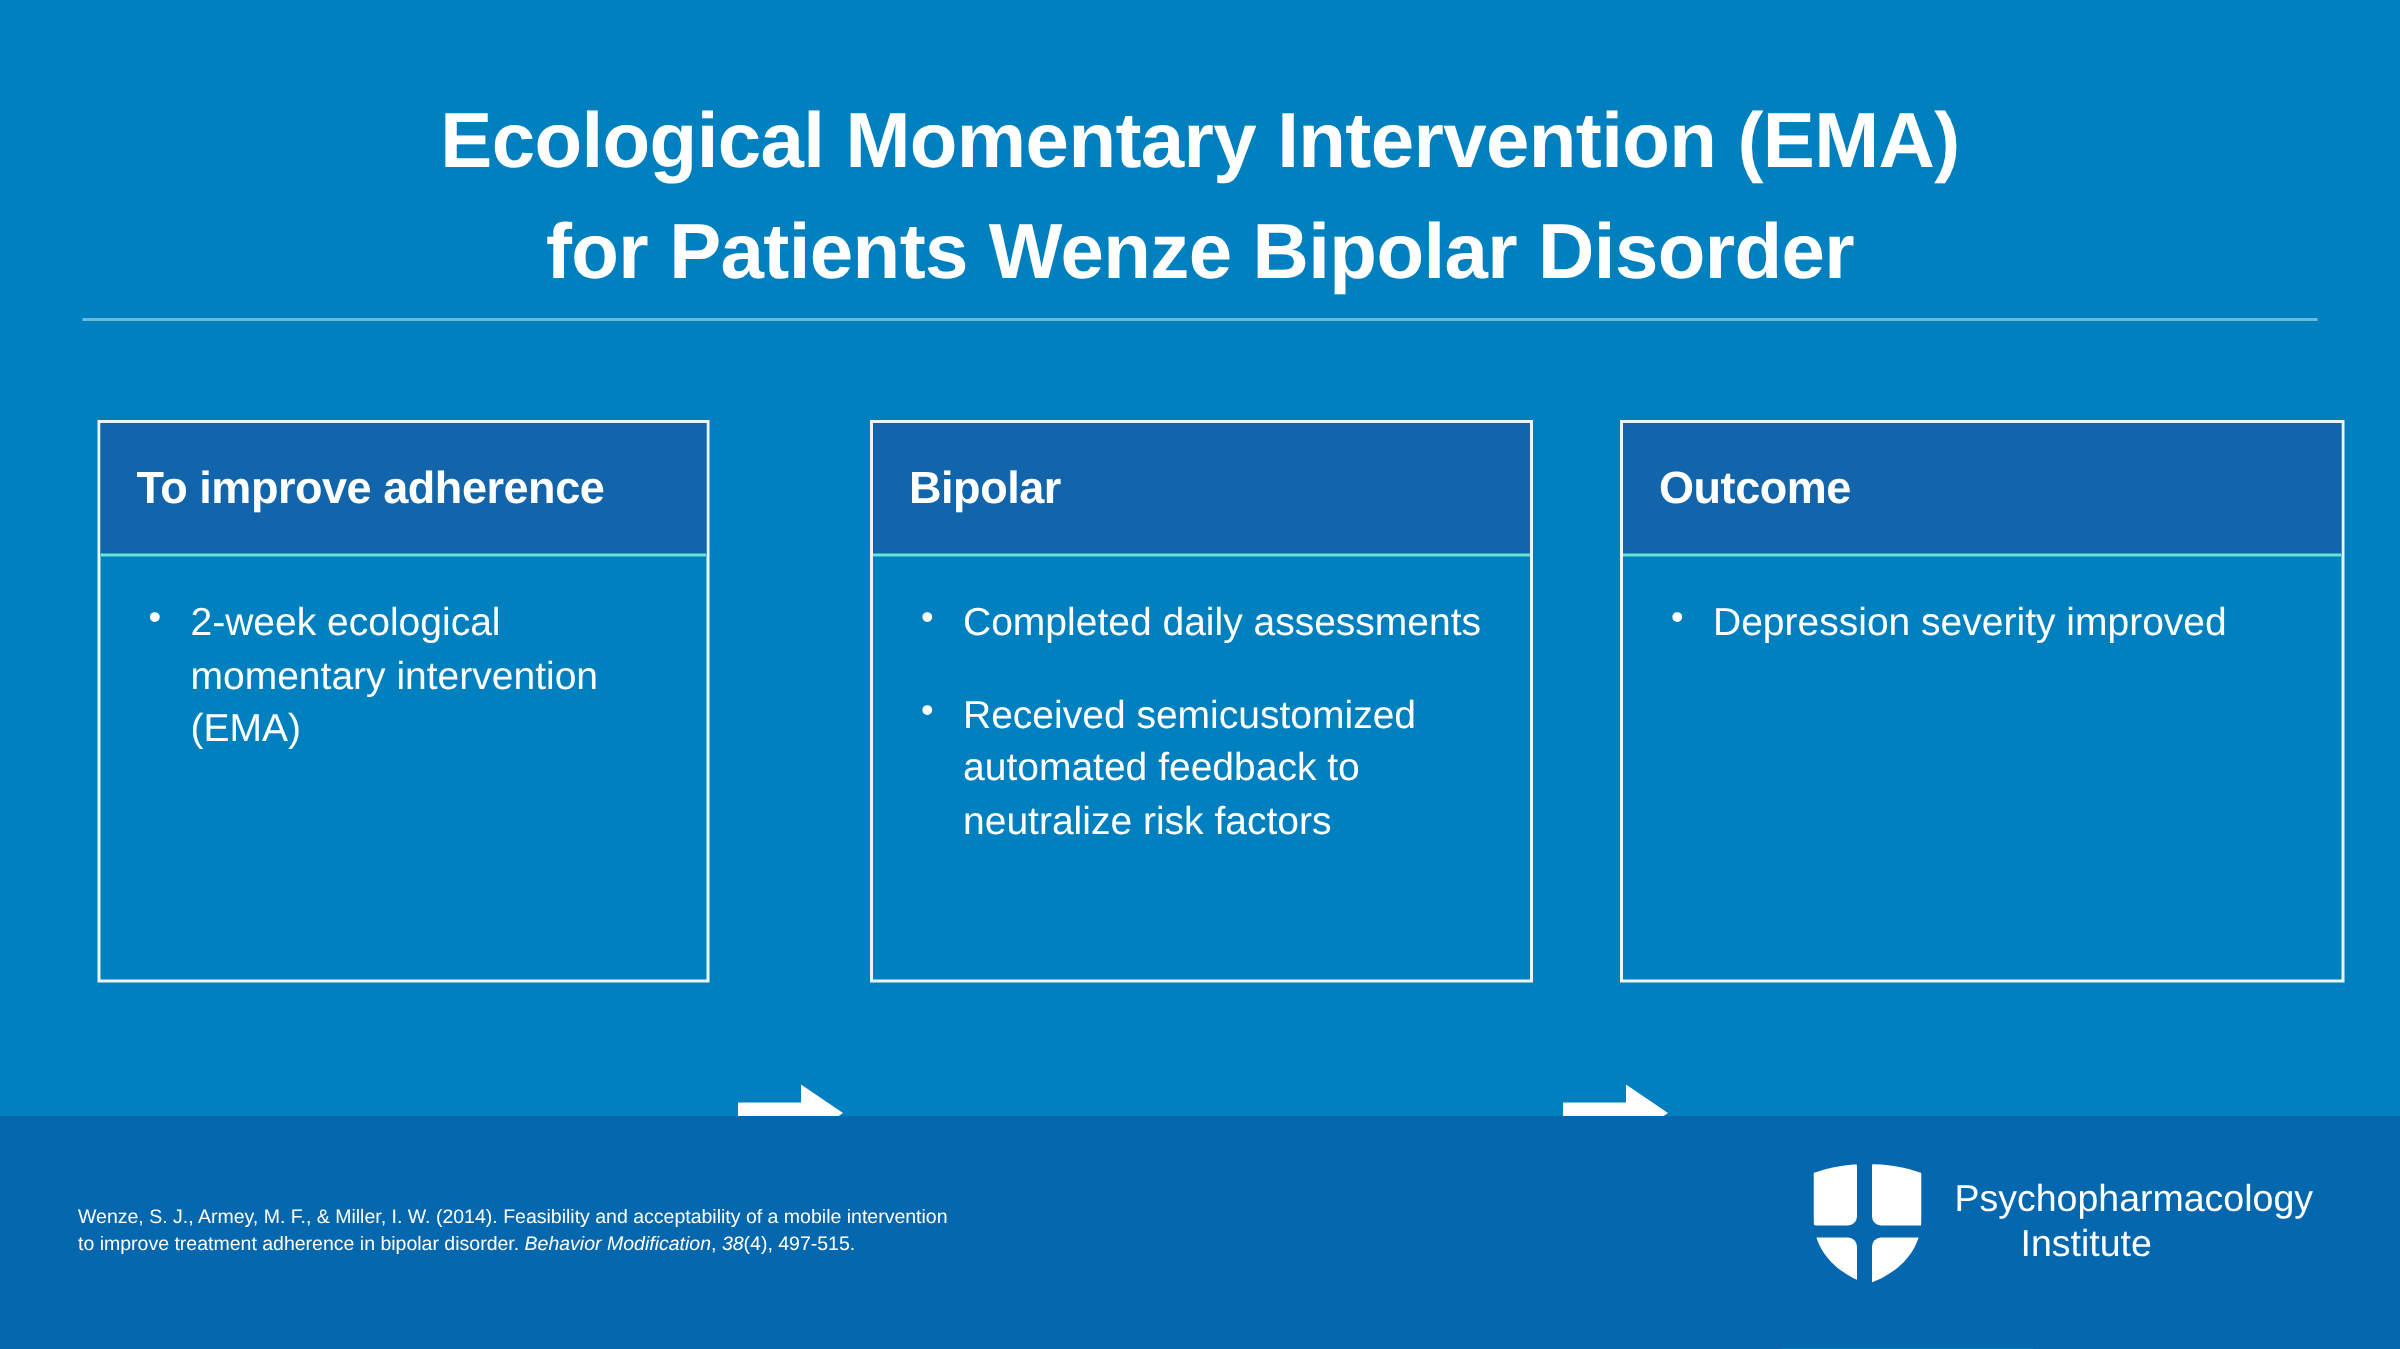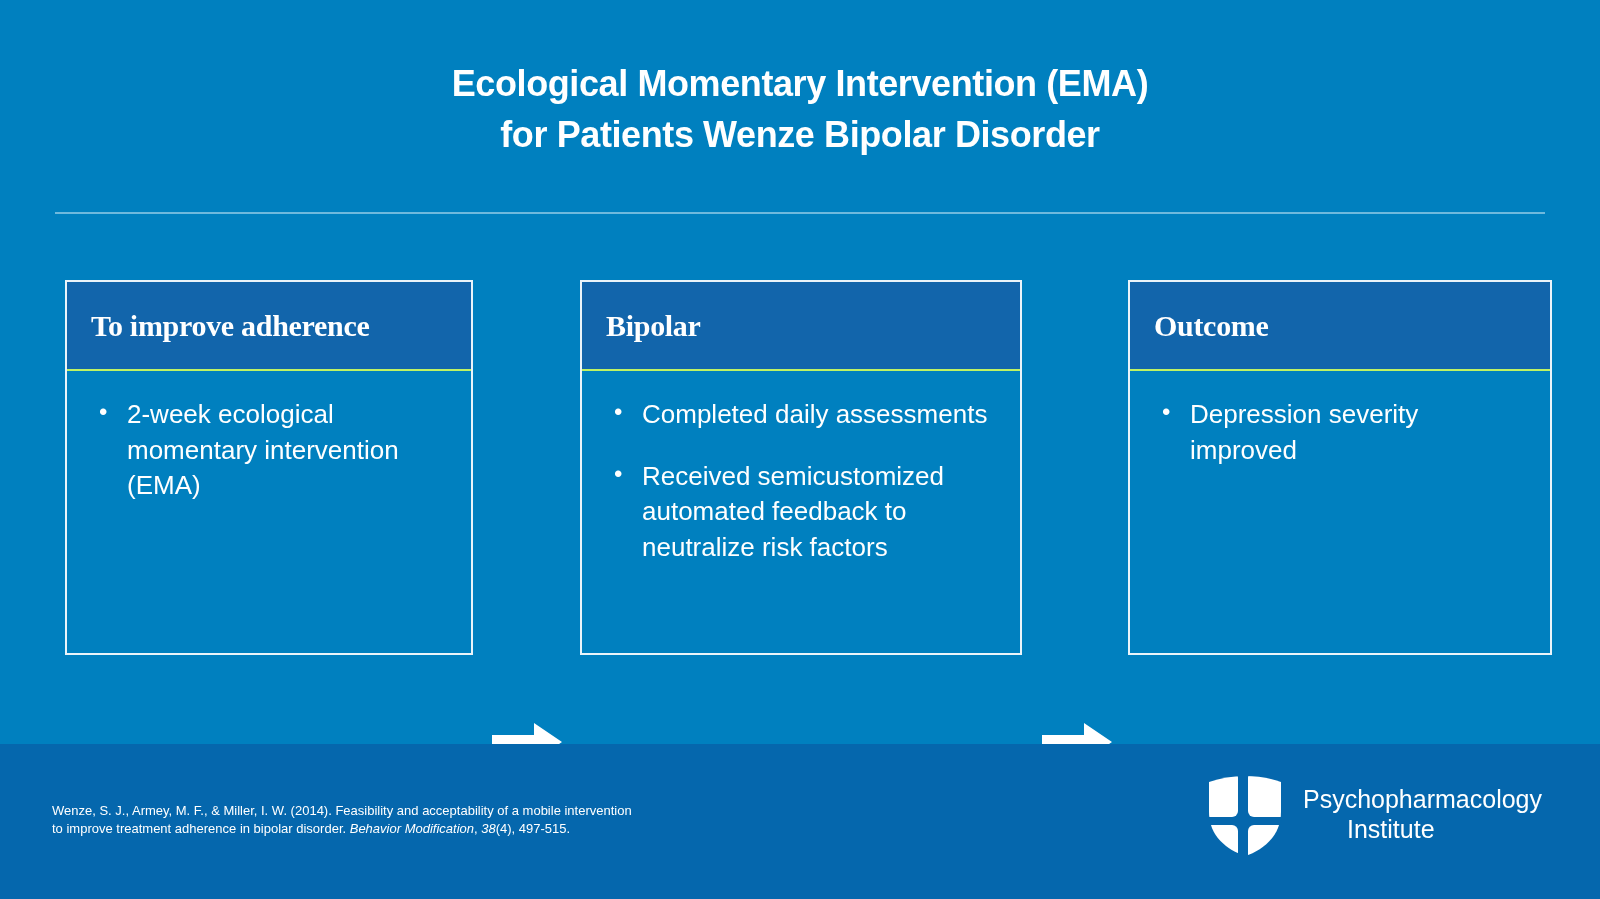--- a/index.html
+++ b/index.html
@@ -25,21 +25,21 @@
   
   .title-block {
     position: absolute;
     top: 58px;
     left: 0;
     width: 1600px;
     text-align: center;
     color: #ffffff;
   }
   .title-line {
-    font-size: 36px;
+    font-size: 52px;
     font-weight: bold;
     line-height: 1.42;
     letter-spacing: -0.4px;
     white-space: nowrap;
   }
 
   .title-rule {
     position: absolute;
     top: 212px;
     left: 55px;
@@ -59,31 +59,30 @@
 
   .box {
     position: absolute;
     top: 0;
     border: 2px solid #eaf4fa;
     box-sizing: border-box;
     background: #0080bf;
   }
   .box-1 { left: 65px;   width: 408px; height: 375px; }
   .box-2 { left: 580px;  width: 442px; height: 375px; }
-  .box-3 { left: 1128px; width: 424px; height: 375px; }
+  .box-3 { left: 1080px; width: 483px; height: 375px; }
 
   .box-header {
     background: #1265ab;
-    border-bottom: 2px solid #bef264;
+    border-bottom: 2px solid #5eead4;
     box-sizing: border-box;
     height: 89px;
     display: flex;
     align-items: center;
     padding: 0 0 0 24px;
-    font-family: Liberation Serif, serif;
   }
   .box-header-text {
     color: #ffffff;
     font-size: 30px;
     font-weight: bold;
     letter-spacing: -0.3px;
     line-height: 1.1;
   }
 
   .box-body {

